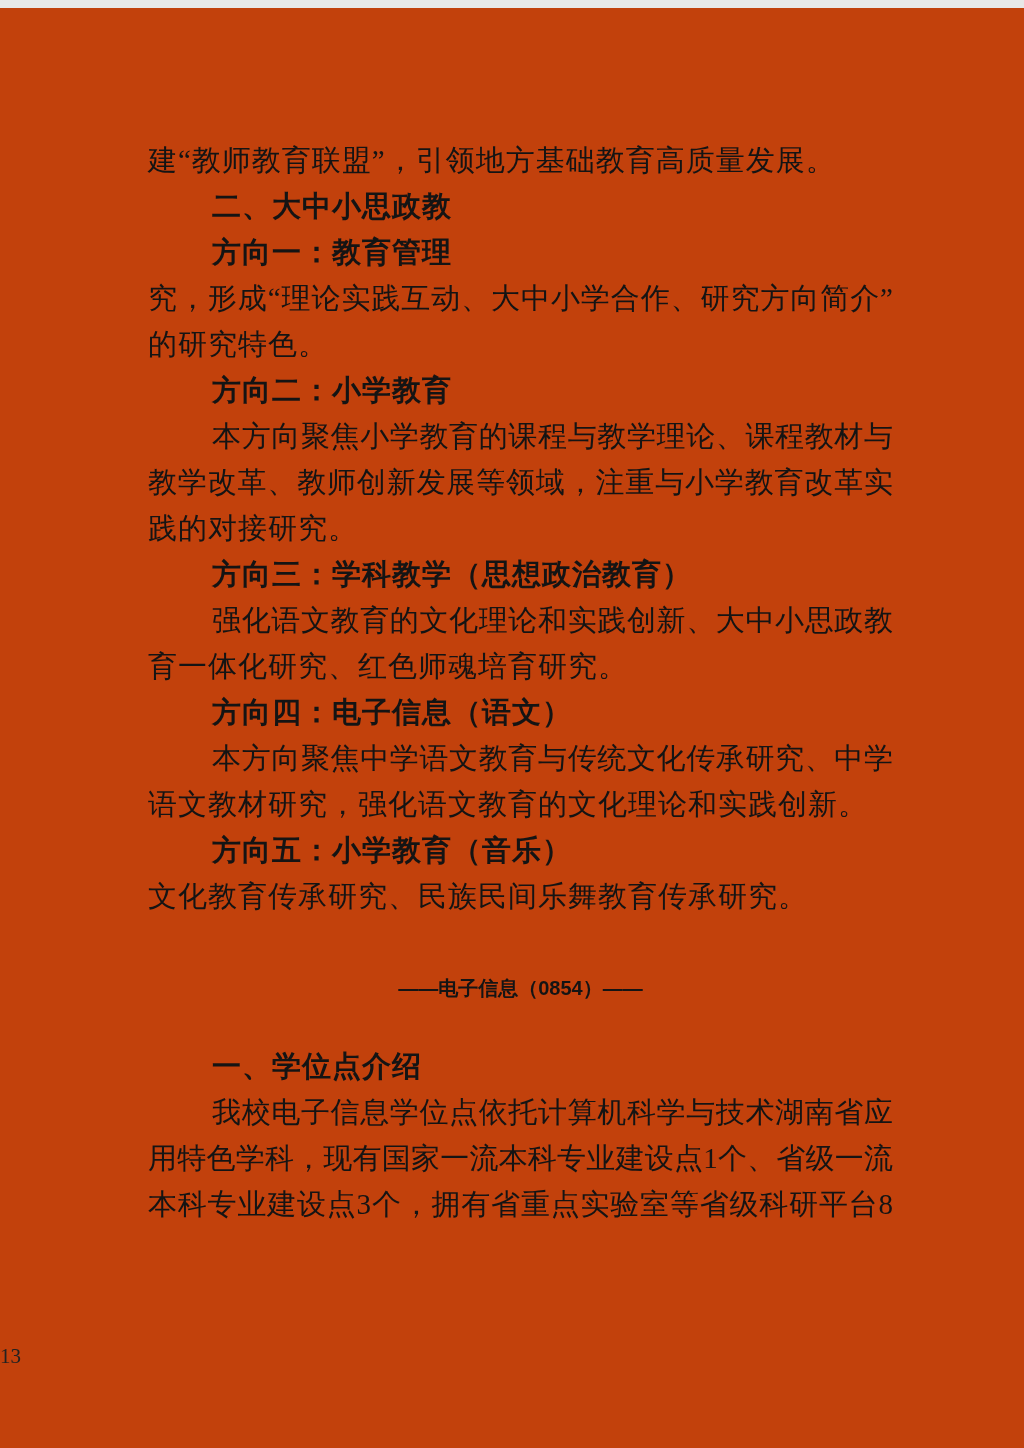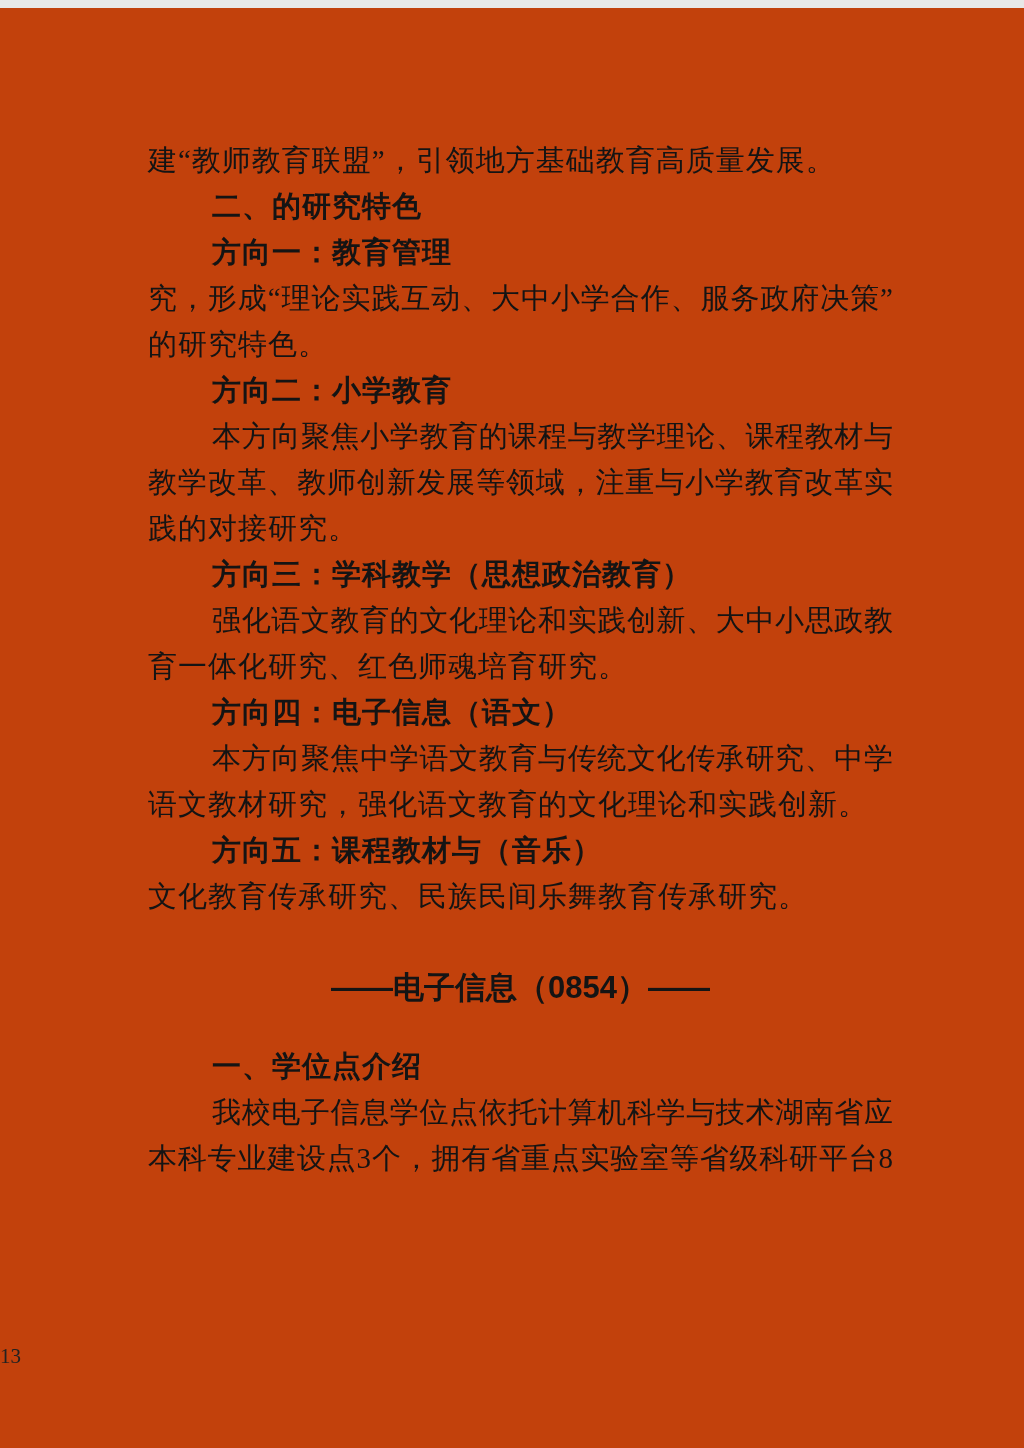--- a/index.html
+++ b/index.html
@@ -44,21 +44,21 @@
   }
   .line.heading {
     font-family: "Liberation Sans", "DejaVu Sans", sans-serif;
     font-weight: bold;
     padding-left: 64px;
     letter-spacing: 1px;
   }
   .line.section-title {
     font-family: "Liberation Sans", "DejaVu Sans", sans-serif;
     font-weight: bold;
-    font-size: 31px;
+    font-size: 20px;
     text-align: center;
     margin-top: 46px;
     margin-bottom: 32px;
     padding-left: 0;
     letter-spacing: 0;
   }
   .footer {
     position: absolute;
     left: 0;
     right: 0;
@@ -68,35 +68,36 @@
     font-family: "Liberation Serif", "DejaVu Serif", serif;
     color: #222222;
   }
 </style>
 </head>
 <body>
 
 <div class="page">
   <div class="content">
       <div class="line body">建“教师教育联盟”，引领地方基础教育高质量发展。</div>
-      <div class="line heading">二、的研究特色</div>
+      <div class="line heading">二、大中小思政教</div>
       <div class="line heading">方向一：教育管理</div>
-      <div class="line body justify">究，形成“理论实践互动、大中小学合作、服务政府决策”</div>
+      <div class="line body justify">究，形成“理论实践互动、大中小学合作、研究方向简介”</div>
       <div class="line body">的研究特色。</div>
       <div class="line heading">方向二：小学教育</div>
       <div class="line body indent justify">本方向聚焦小学教育的课程与教学理论、课程教材与</div>
       <div class="line body justify">教学改革、教师创新发展等领域，注重与小学教育改革实</div>
       <div class="line body">践的对接研究。</div>
       <div class="line heading">方向三：学科教学（思想政治教育）</div>
       <div class="line body indent justify">强化语文教育的文化理论和实践创新、大中小思政教</div>
       <div class="line body">育一体化研究、红色师魂培育研究。</div>
       <div class="line heading">方向四：电子信息（语文）</div>
       <div class="line body indent justify">本方向聚焦中学语文教育与传统文化传承研究、中学</div>
       <div class="line body">语文教材研究，强化语文教育的文化理论和实践创新。</div>
-      <div class="line heading">方向五：课程教材与（音乐）</div>
+      <div class="line heading">方向五：小学教育（音乐）</div>
       <div class="line body">文化教育传承研究、民族民间乐舞教育传承研究。</div>
       <div class="line section-title">——电子信息（0854）——</div>
       <div class="line heading">一、学位点介绍</div>
       <div class="line body indent justify">我校电子信息学位点依托计算机科学与技术湖南省应</div>
+      <div class="line body justify">用特色学科，现有国家一流本科专业建设点1个、省级一流</div>
       <div class="line body justify">本科专业建设点3个，拥有省重点实验室等省级科研平台8</div>
     </div>
   <div class="footer">13</div>
 </div>
 
 </body></html>

